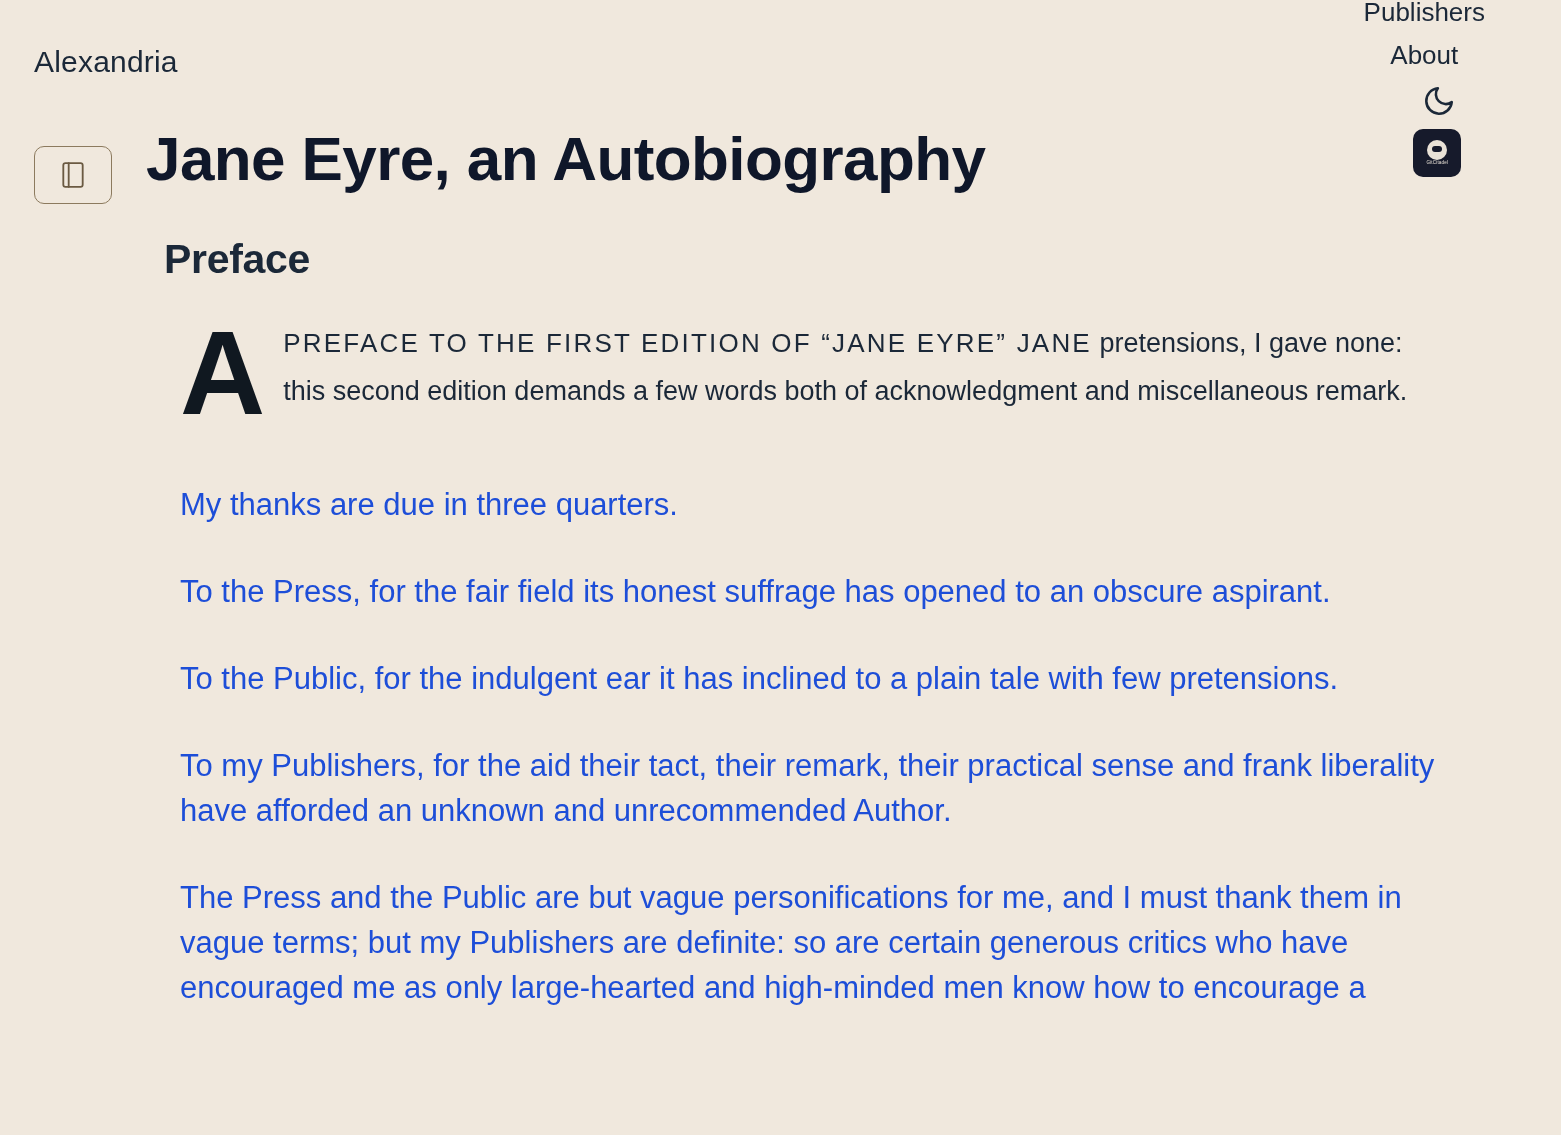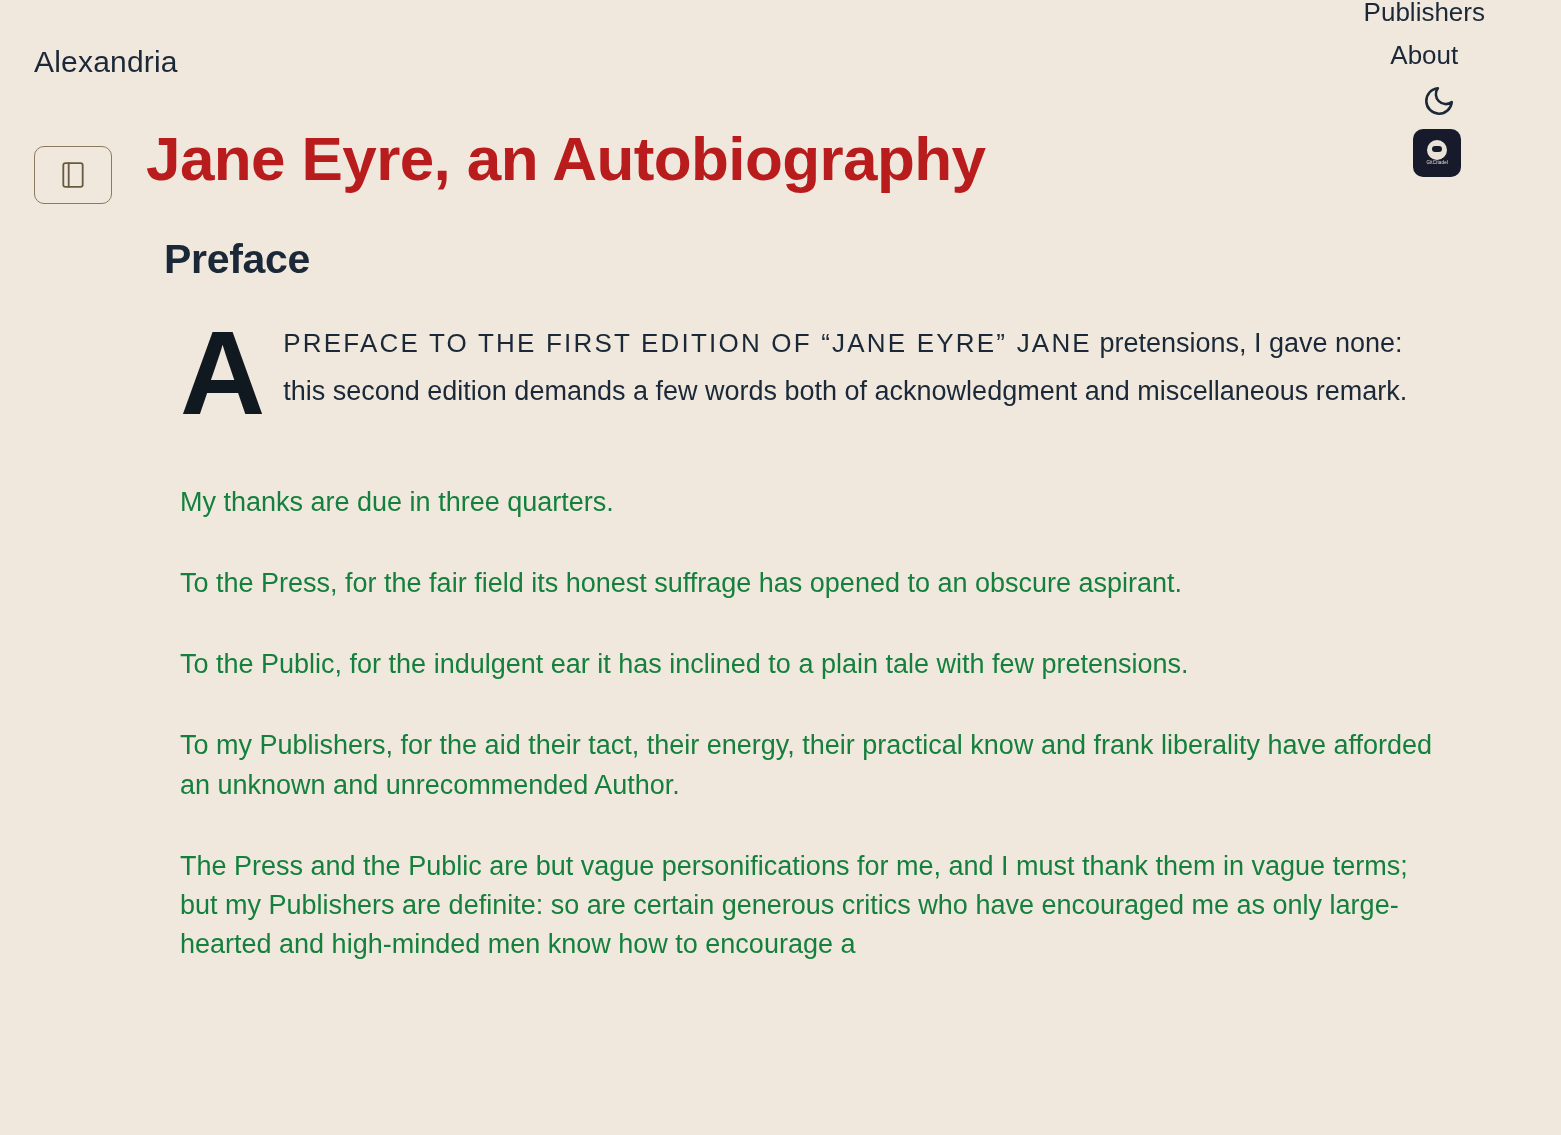--- a/index.html
+++ b/index.html
@@ -113,21 +113,21 @@
     flex: none;
     background: transparent;
   }
   .book-badge svg { display: block; }
   .doc-title {
     margin: 0 0 0 34px;
     font-size: 62px;
     line-height: 1.12;
     font-weight: 700;
     letter-spacing: -0.6px;
-    color: #b91c1c;
+    color: #0f172a;
   }
   .doc-subtitle {
     margin: 32px 0 0 130px;
     font-size: 41px;
     font-weight: 700;
     letter-spacing: -0.3px;
     color: #1b2838;
   }
 
   .body-area {
@@ -151,24 +151,24 @@
   .lead-text {
     font-size: 27px;
     line-height: 1.78;
     color: #1b2838;
   }
   .smallcaps {
     letter-spacing: 2.2px;
     font-size: 26px;
   }
   p.para {
-    font-size: 27px;
+    font-size: 31px;
     line-height: 1.45;
     margin: 42px 0 0 0;
-    color: #15803d;
+    color: #1d4ed8;
   }
   .para:first-of-type { margin-top: 54px; }
 </style>
 </head>
 <body>
 
 <div class="topbar">
   <div class="brand">Alexandria</div>
   <nav class="nav">
     <a class="nav-link" href="#">New Note</a>
@@ -205,16 +205,16 @@
     <div class="lead">
       <span class="dropcap">A</span>
       <div class="lead-text">
         <span class="smallcaps">PREFACE TO THE FIRST EDITION OF “JANE EYRE” JANE</span><span> pretensions, I gave none: this second edition demands a few words both of acknowledgment and miscellaneous remark.</span>
       </div>
     </div>
 
     <p class="para">My thanks are due in three quarters.</p>
     <p class="para">To the Press, for the fair field its honest suffrage has opened to an obscure aspirant.</p>
     <p class="para">To the Public, for the indulgent ear it has inclined to a plain tale with few pretensions.</p>
-    <p class="para">To my Publishers, for the aid their tact, their energy, their practical know and frank liberality have afforded an unknown and unrecommended Author.</p>
+    <p class="para">To my Publishers, for the aid their tact, their remark, their practical sense and frank liberality have afforded an unknown and unrecommended Author.</p>
     <p class="para">The Press and the Public are but vague personifications for me, and I must thank them in vague terms; but my Publishers are definite: so are certain generous critics who have encouraged me as only large-hearted and high-minded men know how to encourage a</p>
   </div>
 </main>
 
 </body></html>

